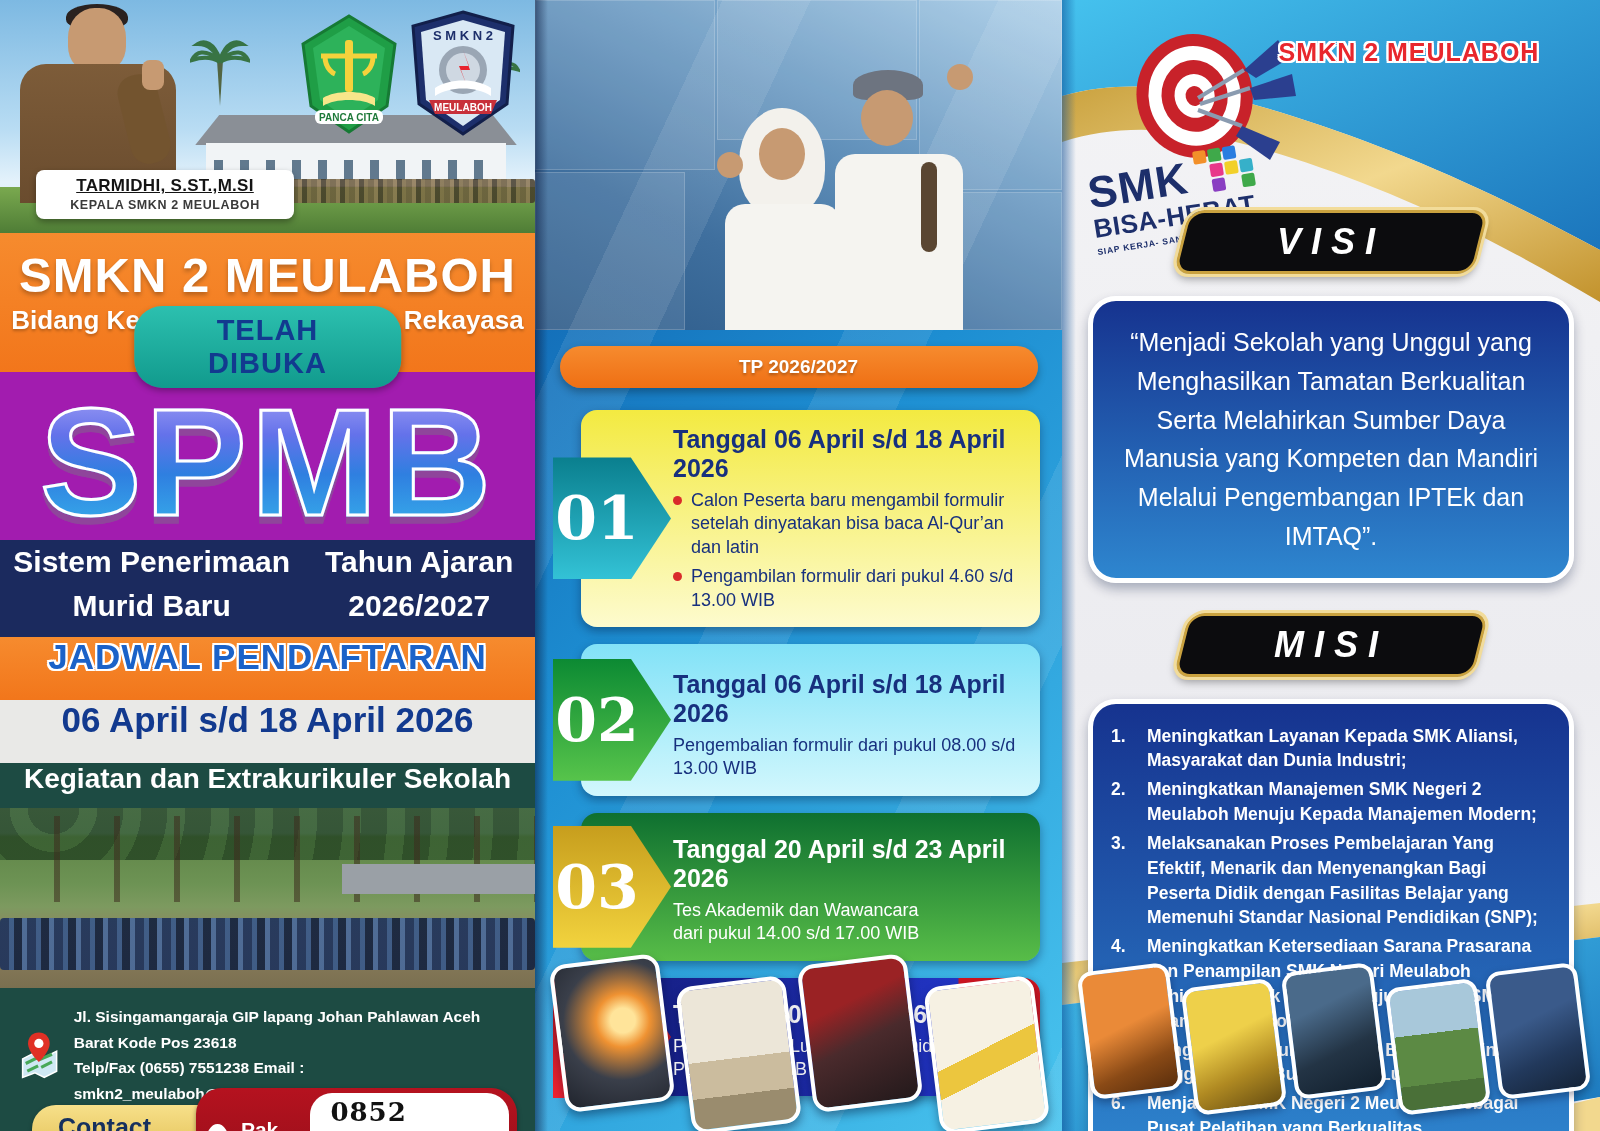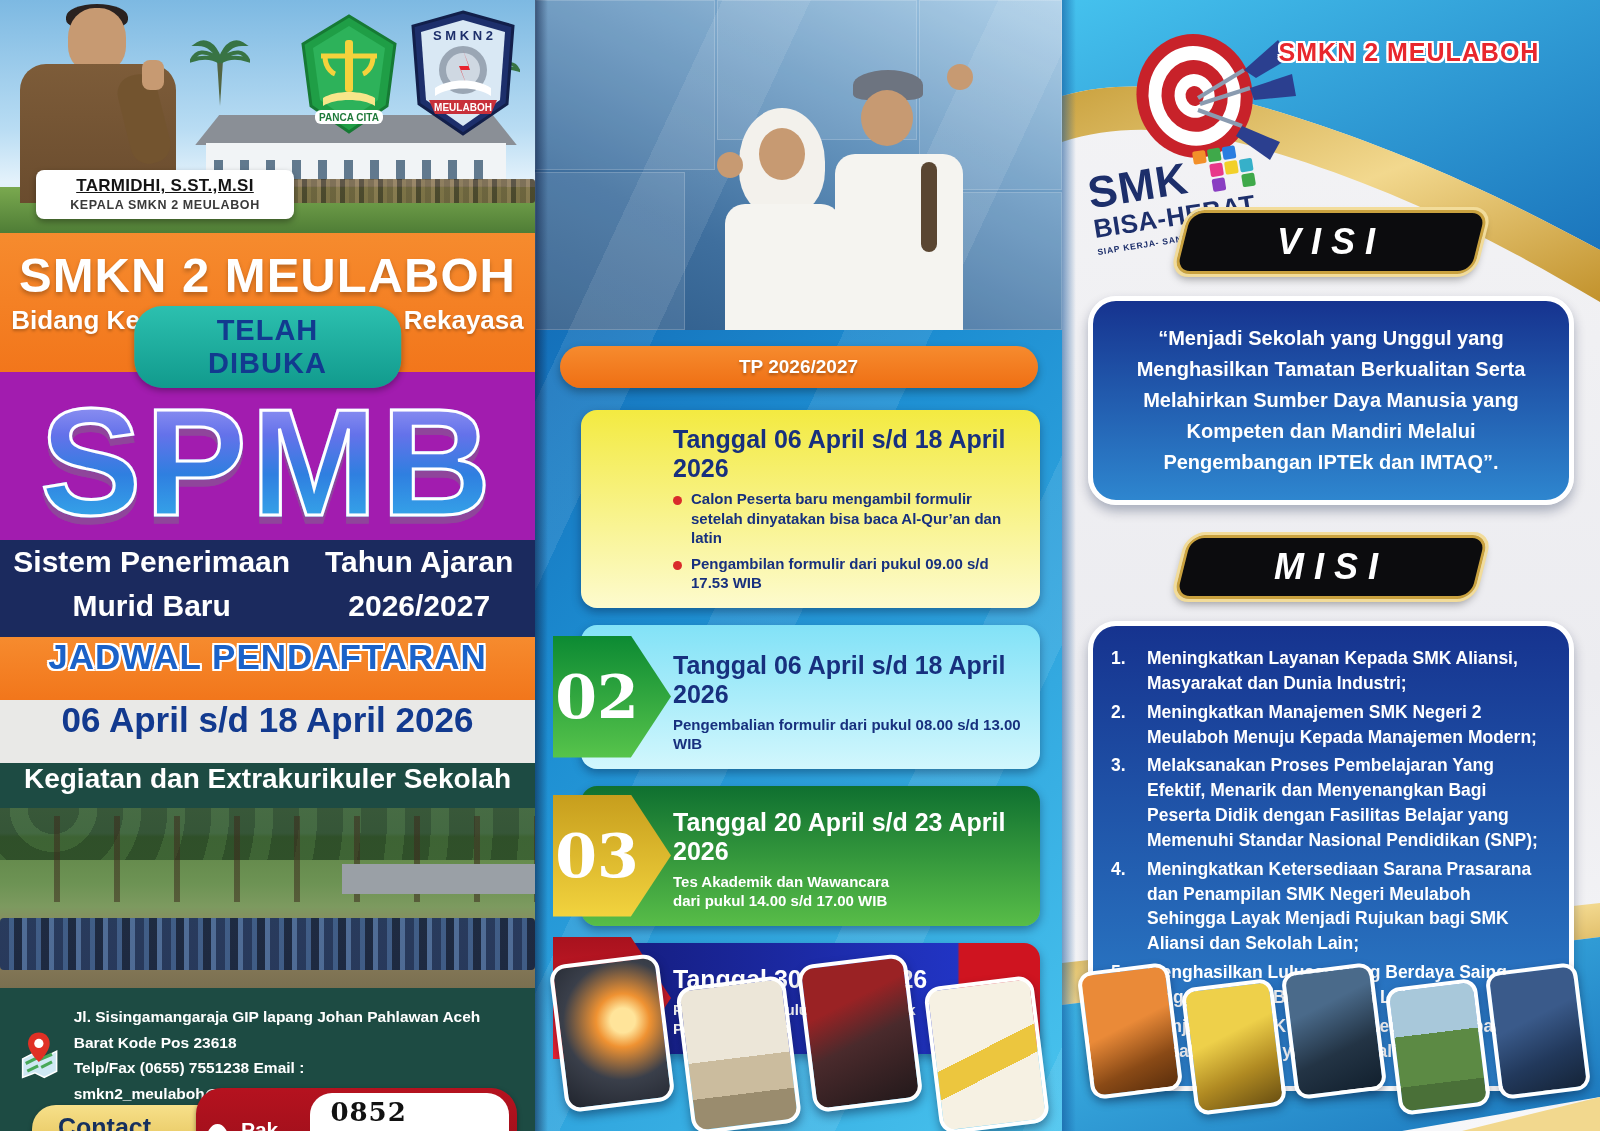--- a/index.html
+++ b/index.html
@@ -114,21 +114,21 @@
   .s2 .step-num { background:linear-gradient(180deg,#0c8a33,#57c44b); }
   .s3 .step-num { background:linear-gradient(180deg,#c79e1d,#f2d33e); }
   .s4 .step-num { background:linear-gradient(180deg,#a8121e,#ee2230); }
   .s1 .step-body { background:linear-gradient(180deg,#f3ea41,#fdfbce); }
   .s2 .step-body { background:linear-gradient(180deg,#82e2f7,#d2f7fd); }
   .s3 .step-body { background:linear-gradient(180deg,#0f7030,#58bd48); }
   .s4 .step-body { background:linear-gradient(90deg,#141b78,#2134c4 82%, #cf1420 82.5%); }
   .step-title { font-size:25px; font-weight:900; }
   .s1 .step-title,.s2 .step-title { color:#17307e; }
   .s3 .step-title,.s4 .step-title { color:#fff; }
-  .step-line { font-size:15px; font-weight:700; line-height:1.3; margin-top:6px; }
+  .step-line { font-size:18px; font-weight:400; line-height:1.3; margin-top:6px; }
   .s1 .step-line,.s2 .step-line { color:#17307e; }
   .s3 .step-line,.s4 .step-line { color:#fff; }
   .bullet { display:flex; gap:9px; }
   .bullet .dot { flex:0 0 9px; width:9px; height:9px; border-radius:50%; background:#d92b2b; margin-top:7px; }
 
   .photo-row { position:absolute; left:0; right:0; bottom:16px; display:flex; justify-content:center; gap:14px; z-index:3; }
   .photo-row .ph { width:110px; height:148px; border:4px solid #fff; border-radius:16px; box-shadow:0 5px 10px rgba(0,10,40,.4); }
   .photo-row .ph:nth-child(odd) { transform:rotate(-7deg) translateY(-8px); }
   .photo-row .ph:nth-child(even) { transform:rotate(-7deg) translateY(14px); }
   .ph.welding { background:radial-gradient(circle at 62% 42%, #ffe49a 0 12%, #ef9232 26%, #3a3f4a 58%, #20242d 100%); }
@@ -152,21 +152,21 @@
   .smk-logo .bh { font-size:26px; font-weight:900; color:#1d2f6b; letter-spacing:.5px; margin-top:-4px; }
   .smk-logo .tag { font-size:8.5px; font-weight:800; color:#1d2f6b; letter-spacing:.8px; margin-top:2px; }
 
   .ribbon { width:300px; margin:0 auto; background:#0c0c0e; border:3px solid #caa23f; outline:3px solid #f2dc9a; border-radius:16px; transform:skewX(-14deg); padding:8px 0; text-align:center; box-shadow:0 5px 8px rgba(0,0,0,.35); position:relative; z-index:4; }
   .ribbon span { display:inline-block; transform:skewX(14deg); font-style:italic; font-size:36px; font-weight:900; color:#fff; letter-spacing:10px; }
   .ribbon.visi { margin-top:210px; }
   .ribbon.misi { margin-top:30px; }
 
   .blue-box { margin:22px 26px 0; background:linear-gradient(180deg,#16338f 0%,#2e86cf 100%); border:5px solid #fff; border-radius:28px; box-shadow:0 6px 12px rgba(0,20,60,.3); position:relative; z-index:4; }
   .visi-box { padding:22px 24px; text-align:center; }
-  .visi-box .tx { color:#fff; font-size:20px; font-weight:700; line-height:1.55; }
+  .visi-box .tx { color:#fff; font-size:25px; font-weight:400; line-height:1.55; }
   .misi-box { padding:20px 22px 18px 18px; }
   .misi-box ol { list-style:none; counter-reset:m; }
   .misi-box li { counter-increment:m; display:flex; gap:10px; color:#fff; font-size:17.5px; font-weight:800; line-height:1.42; margin-bottom:4px; }
   .misi-box li::before { content:counter(m)"."; flex:0 0 26px; text-align:left; font-weight:800; }
 
   .r-bottom { position:absolute; bottom:0; left:0; width:538px; height:230px; z-index:1; }
   .r-photos { position:absolute; bottom:36px; left:14px; right:8px; display:flex; gap:10px; justify-content:center; z-index:5; }
   .r-photos .ph { width:92px; height:128px; border:4px solid #fff; border-radius:14px; transform:rotate(-7deg); box-shadow:0 4px 9px rgba(0,10,40,.35); }
   .r-photos .ph:nth-child(even) { transform:rotate(-7deg) translateY(16px); }
   .ph.elec { background:linear-gradient(160deg,#ea8a38 0 45%,#8a4a16 75%,#5a2e0c 100%); }
@@ -323,29 +323,30 @@
       </div>
     </div>
 
     <div class="alur-banner">
       <div class="t2">TP 2026/2027</div>
     </div>
 
     <div class="steps">
 
       <div class="step s1">
+        <div class="step-num">01</div>
         <div class="step-body">
           <div class="step-title">Tanggal 06 April s/d 18 April 2026</div>
           <div class="step-line bullet">
               <span class="dot"></span>
               <span>Calon Peserta baru mengambil formulir setelah dinyatakan bisa baca Al-Qur’an dan latin</span>
             </div>
           <div class="step-line bullet">
               <span class="dot"></span>
-              <span>Pengambilan formulir dari pukul 09.00 s/d 17.53 WIB</span>
+              <span>Pengambilan formulir dari pukul 4.60 s/d 13.00 WIB</span>
             </div>
         </div>
       </div>
 
       <div class="step s2">
         <div class="step-num">02</div>
         <div class="step-body" style="padding-top:26px">
           <div class="step-title">Tanggal 06 April s/d 18 April 2026</div>
           <div class="step-line">Pengembalian formulir dari pukul 08.00 s/d 13.00 WIB</div>
         </div>

